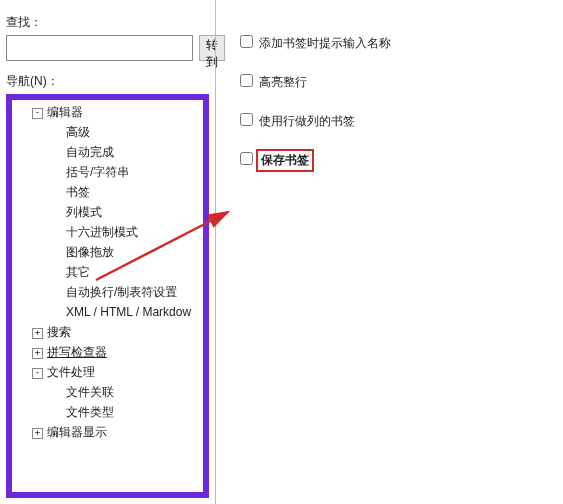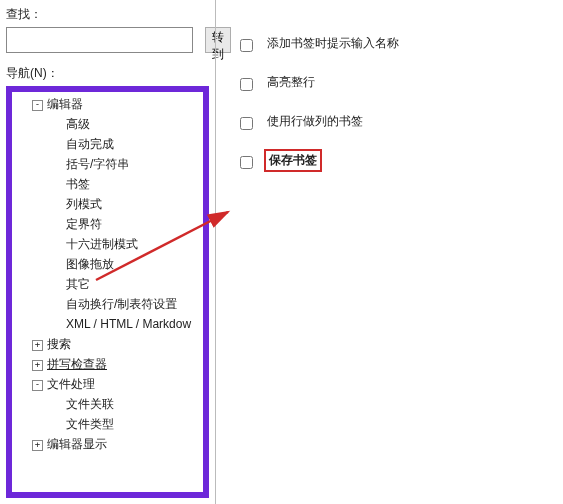--- a/index.html
+++ b/index.html
@@ -26,25 +26,25 @@
     flex-direction: column;
   }
   .right-pane {
     flex: 1;
     border-left: 1px solid #bbb;
     box-sizing: border-box;
     padding: 35px 24px 12px 24px;
     position: relative;
   }
   .label-row {
-    margin: 0 0 4px 0;
+    margin: 8px 0 4px 0;
   }
   .search-row {
     display: flex;
-    gap: 12px;
+    gap: 6px;
     margin-bottom: 12px;
   }
   .search-input {
     flex: 1;
     height: 26px;
     border: 1px solid #888;
     padding: 1px 4px;
     box-sizing: border-box;
   }
   .go-btn {
@@ -86,22 +86,22 @@
     background: #fff;
   }
   .exp.plus::before { content: "+"; }
   .exp.minus::before { content: "-"; }
   .indent-dot {
     display: inline-block;
     width: 14px;
   }
   .opt-row {
     display: flex;
-    align-items: flex-end;
-    gap: 14px;
+    align-items: flex-start;
+    gap: 6px;
     margin-bottom: 22px;
   }
   .opt-row input[type=checkbox] {
     width: 13px;
     height: 13px;
     margin: 0;
   }
   .highlight {
     outline: 2px solid #d02a2a;
     outline-offset: 1px;
@@ -138,23 +138,20 @@
               <li>
                 <div class="node" style="padding-left: 24px;"><span class="indent-dot"></span><span>括号/字符串</span></div>
               </li>
               <li>
                 <div class="node" style="padding-left: 24px;"><span class="indent-dot"></span><span>书签</span></div>
               </li>
               <li>
                 <div class="node" style="padding-left: 24px;"><span class="indent-dot"></span><span>列模式</span></div>
               </li>
               <li>
-                <div class="node" style="padding-left: 24px;"><span class="indent-dot"></span><span>定界符</span></div>
-              </li>
-              <li>
                 <div class="node" style="padding-left: 24px;"><span class="indent-dot"></span><span>十六进制模式</span></div>
               </li>
               <li>
                 <div class="node" style="padding-left: 24px;"><span class="indent-dot"></span><span>图像拖放</span></div>
               </li>
               <li>
                 <div class="node" style="padding-left: 24px;"><span class="indent-dot"></span><span>其它</span></div>
               </li>
               <li>
                 <div class="node" style="padding-left: 24px;"><span class="indent-dot"></span><span>自动换行/制表符设置</span></div>

